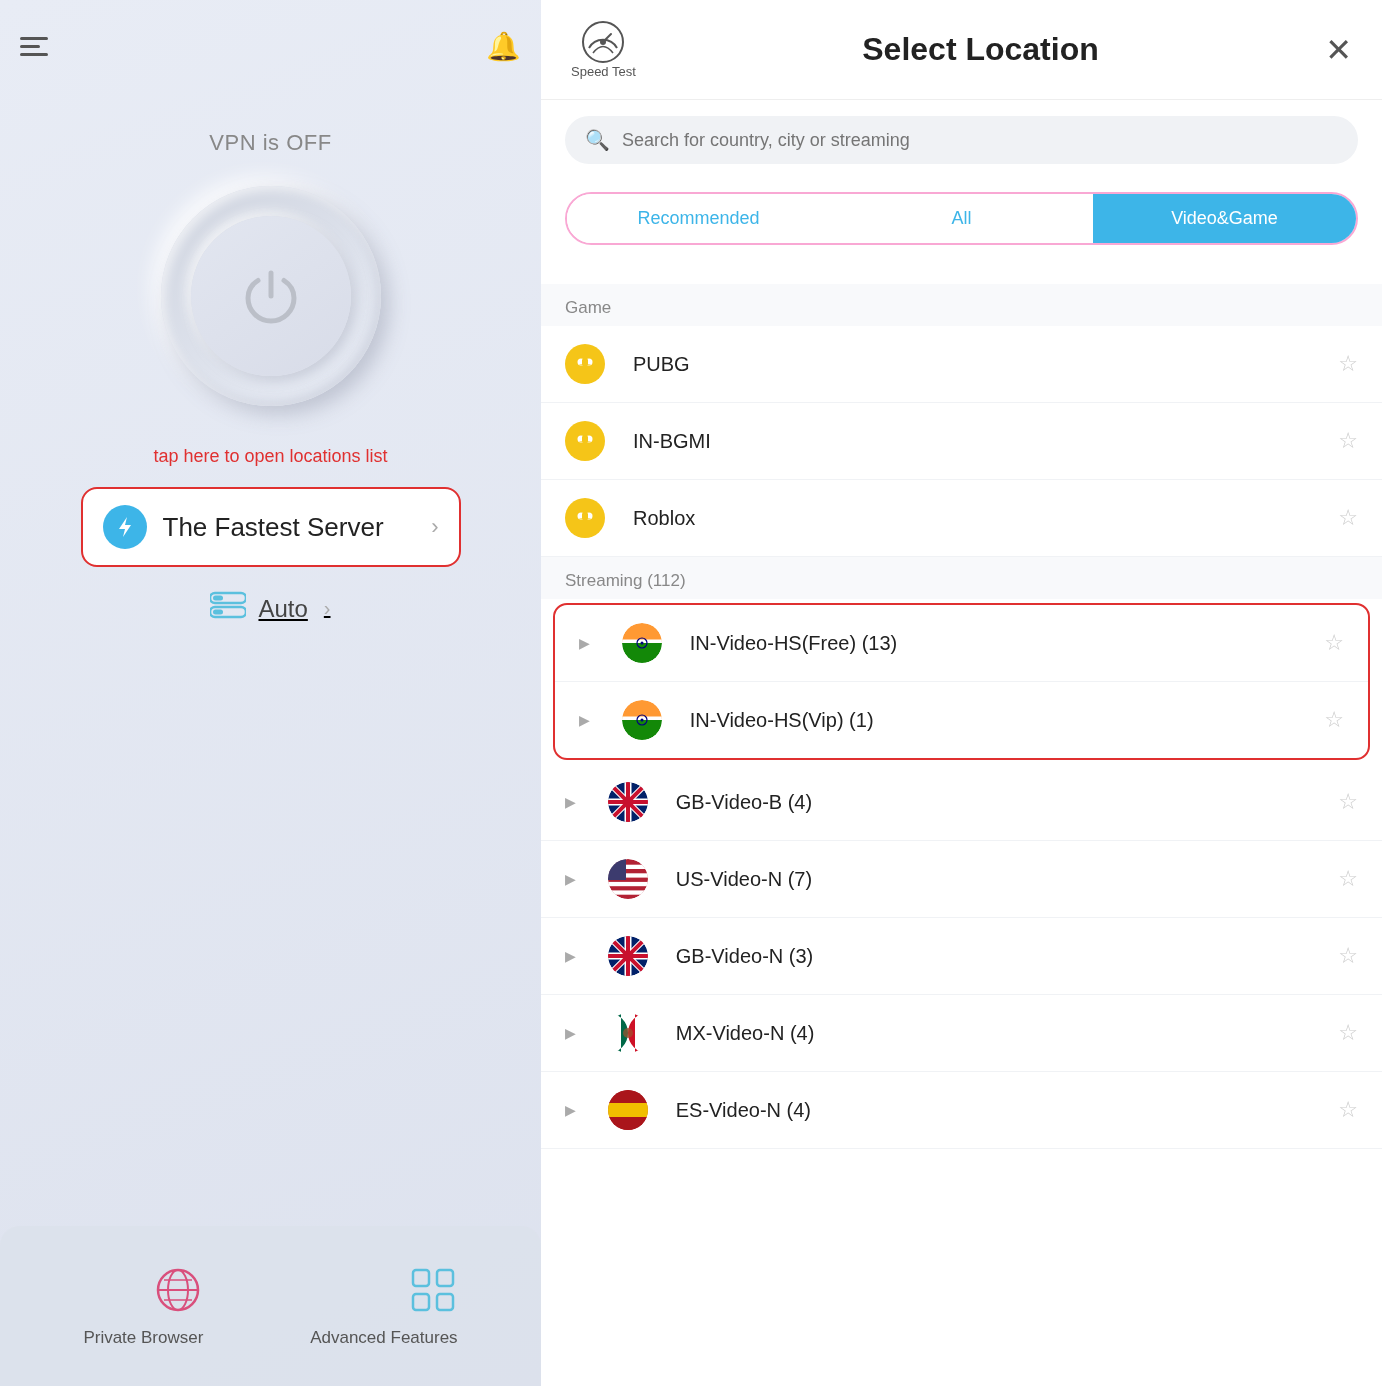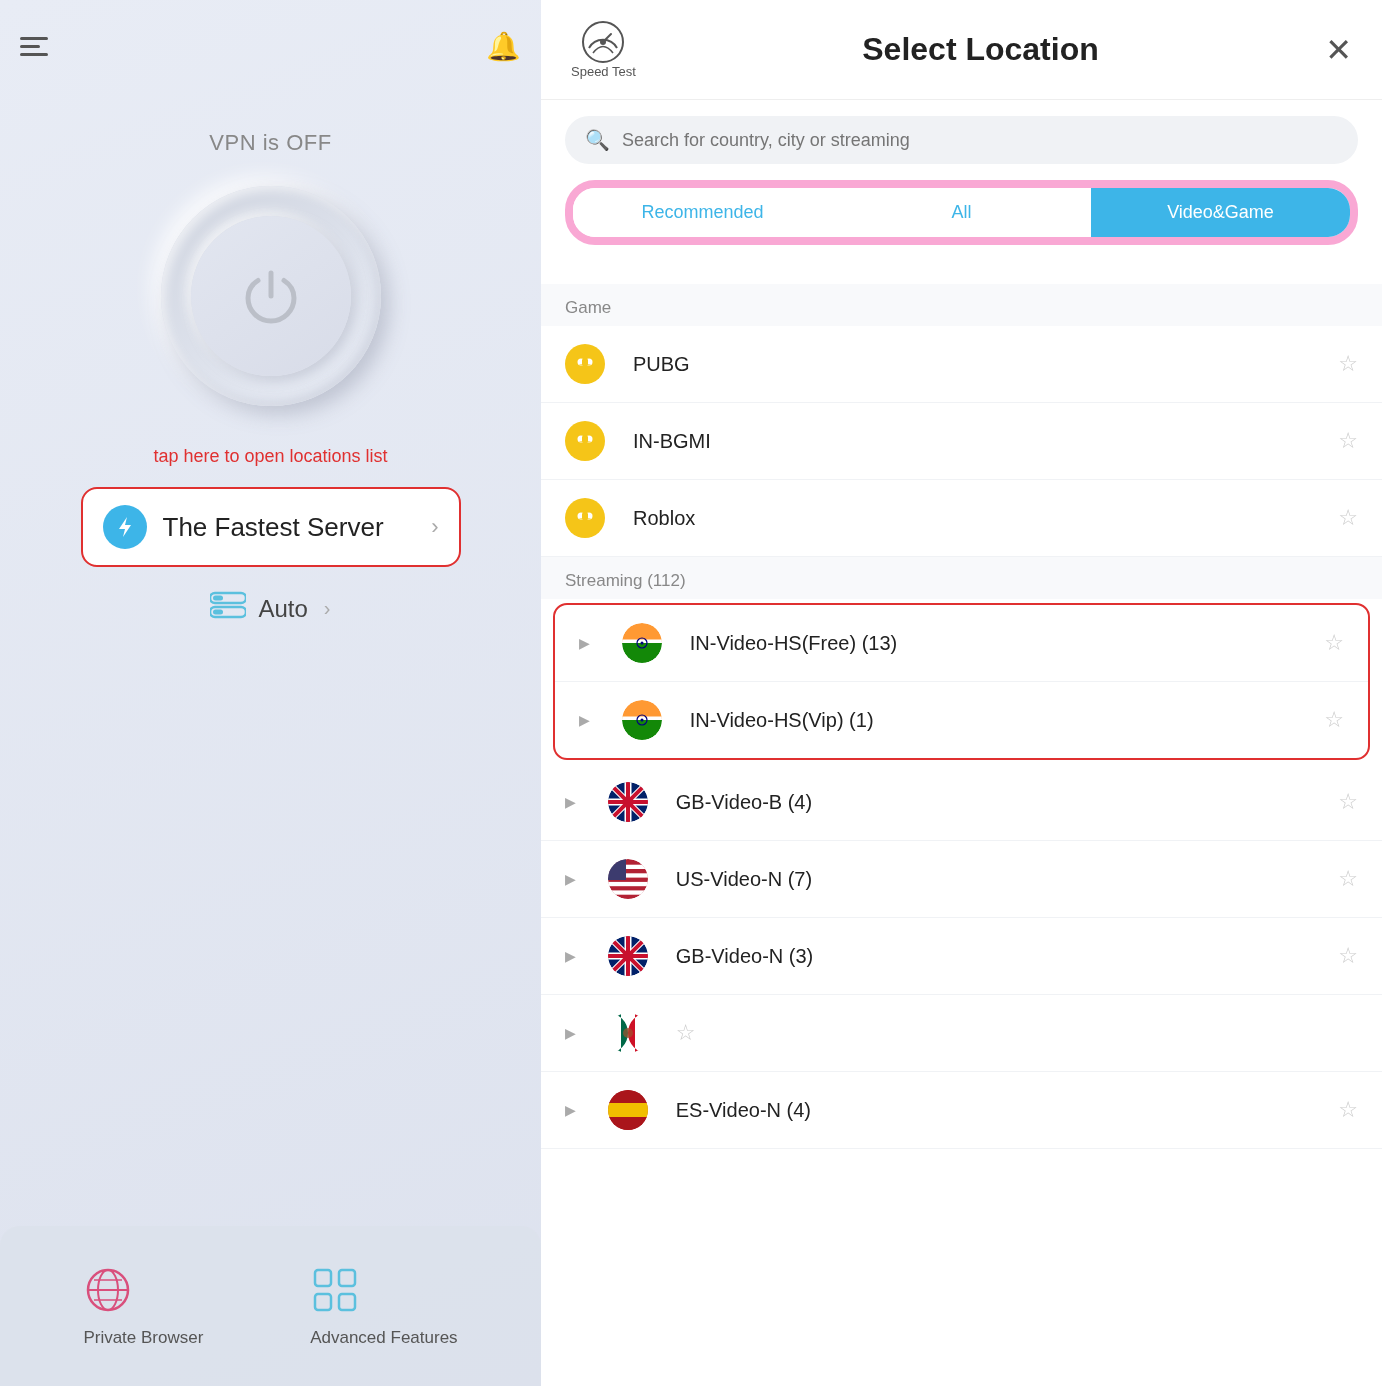--- a/index.html
+++ b/index.html
@@ -153,20 +153,21 @@
       font-size: 22px;
       color: #aaa;
     }
 
     .auto-btn {
       margin-top: 24px;
       display: flex;
       align-items: center;
       gap: 12px;
       cursor: pointer;
+      text-decoration: underline;
     }
 
     .auto-icon {
       color: #5bc0de;
       font-size: 28px;
     }
 
     .auto-text {
       font-size: 24px;
       color: #444;
@@ -189,21 +190,21 @@
       border-radius: 20px 20px 0 0;
       display: flex;
       align-items: center;
       justify-content: space-around;
       padding: 0 30px;
     }
 
     .footer-item {
       display: flex;
       flex-direction: column;
-      align-items: flex-start;
+      align-items: flex-end;
       gap: 4px;
       cursor: pointer;
     }
 
     .footer-icon {
       font-size: 40px;
     }
 
     .footer-label {
       font-size: 17px;
@@ -280,22 +281,22 @@
       border: none;
       background: transparent;
       font-size: 18px;
       color: #555;
       outline: none;
       flex: 1;
     }
 
     .tabs {
       display: flex;
-      margin: 0 24px 0;
-      border: 8px solid #f9a8d4;
+      margin: 12px 24px 0;
+      border: 2px solid #f9a8d4;
       border-radius: 30px;
       overflow: hidden;
     }
 
     .tab {
       flex: 1;
       padding: 14px 10px;
       text-align: center;
       font-size: 18px;
       font-weight: 500;
@@ -647,20 +648,21 @@
     <div class="list-item">
       <span class="item-expand">▶</span>
       <div class="item-flag flag-mx">
         <svg width="40" height="40" viewBox="0 0 40 40">
           <circle cx="20" cy="20" r="20" fill="white"></circle>
           <path d="M0,0 A20,20 0 0,1 0,40 L13,40 L13,0 Z" fill="#006847"></path>
           <path d="M40,0 A20,20 0 0,0 40,40 L27,40 L27,0 Z" fill="#CE1126"></path>
           <circle cx="20" cy="20" r="5" fill="#A0522D" opacity="0.7"></circle>
         </svg>
       </div>
+      <span class="item-name">MX-Video-N (4)</span>
       <span class="star-icon">☆</span>
     </div>
 
     <div class="list-item">
       <span class="item-expand">▶</span>
       <div class="item-flag flag-es">
         <svg width="40" height="40" viewBox="0 0 40 40">
           <circle cx="20" cy="20" r="20" fill="#AA151B"></circle>
           <rect x="0" y="13" width="40" height="14" fill="#F1BF00"></rect>
           <rect x="0" y="0" width="40" height="13" fill="#AA151B"></rect>

